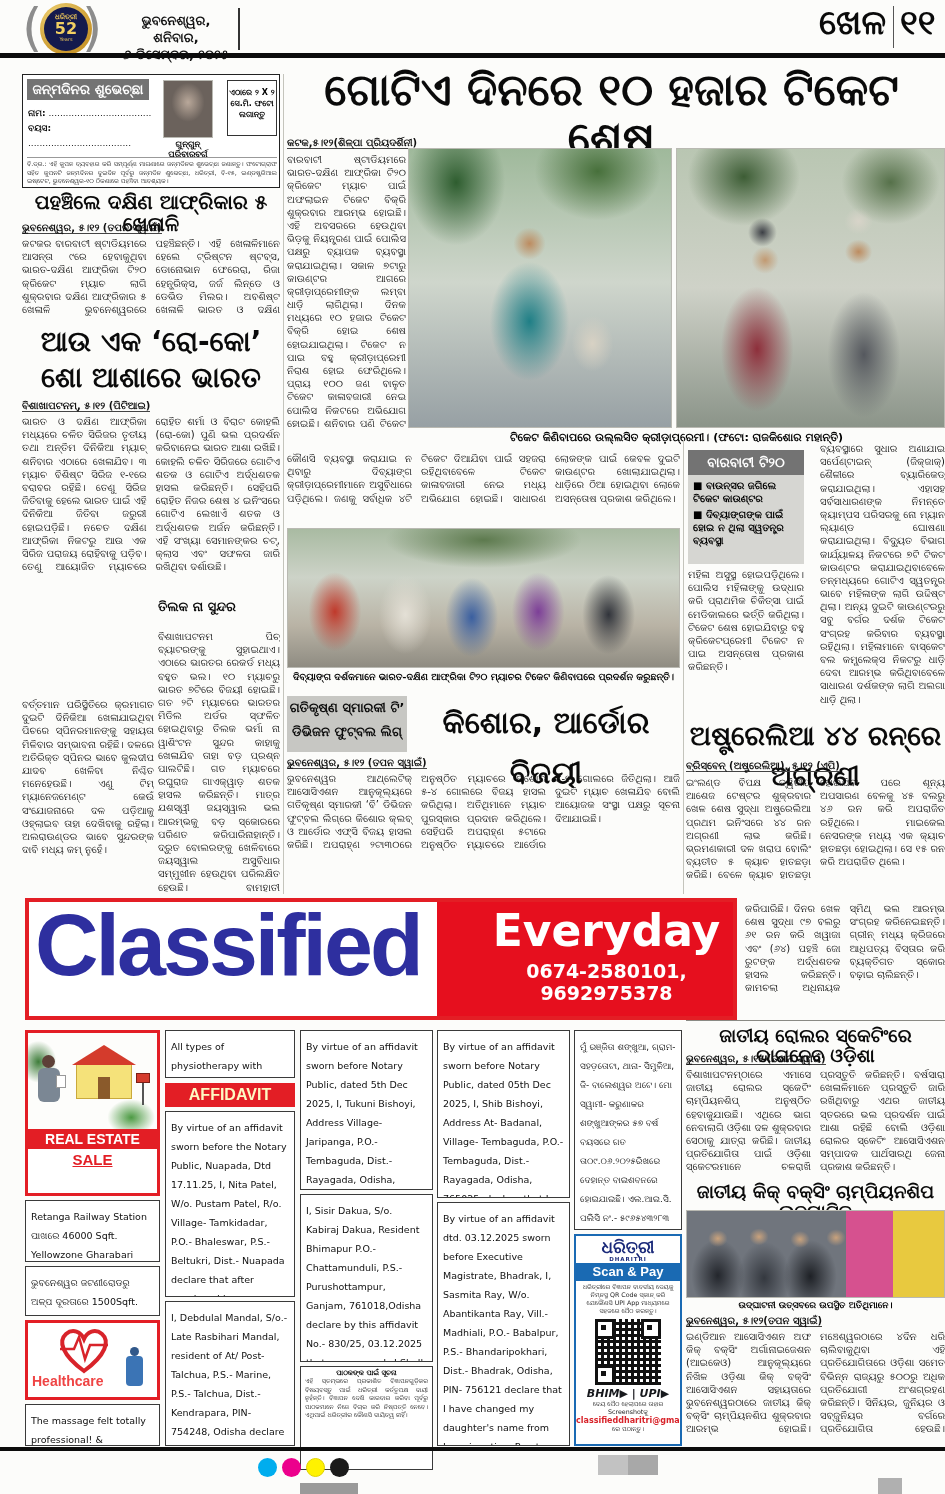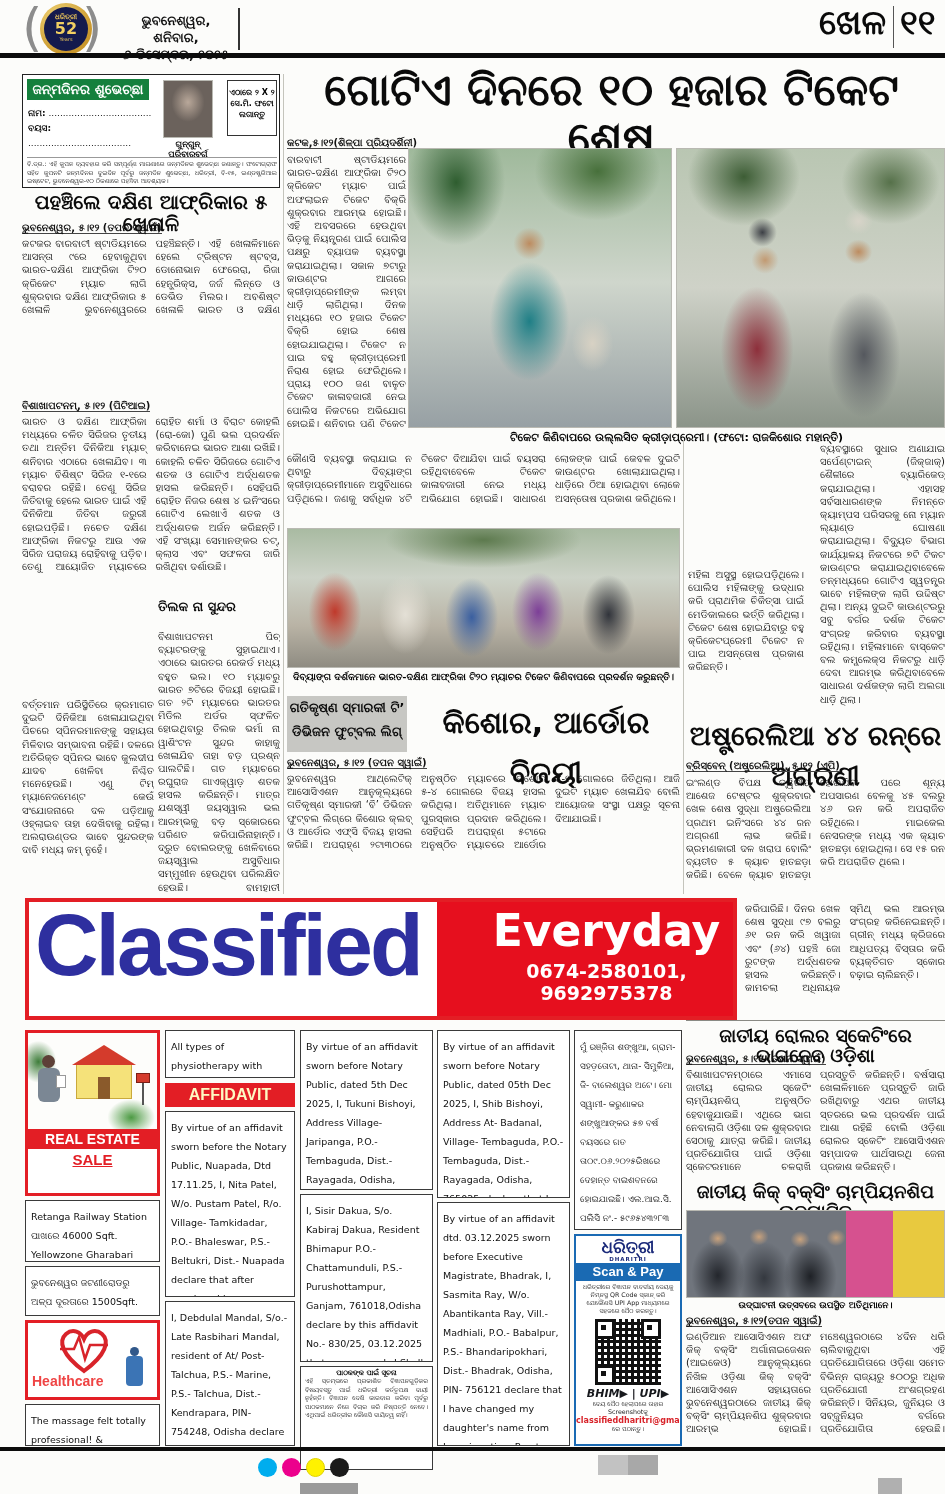--- a/index.html
+++ b/index.html
@@ -6,21 +6,21 @@
   #page{position:relative;width:945px;height:1494px;background:#fcfcfa;margin:0 auto;
         font-family:"DejaVu Sans","Liberation Sans",sans-serif;overflow:hidden;}
   .abs{position:absolute;box-sizing:border-box;}
   .hl{font-weight:bold;color:#0a0a0a;line-height:1.08;}
   .center{text-align:center;}
   .bodytxt{font-size:10px;line-height:1.32;text-align:justify;color:#141414;overflow:hidden;}
   .c2{column-count:2;column-gap:9px;}
   .c3{column-count:3;column-gap:9px;}
   .byline{font-size:10px;font-weight:bold;color:#111;}
   .byline span{border-bottom:1px solid #444;}
-  .blackbar{background:#15803d;color:#fff;font-weight:bold;display:flex;align-items:center;justify-content:center;}
+  .blackbar{background:#737373;color:#fff;font-weight:bold;display:flex;align-items:center;justify-content:center;}
   .photo{overflow:hidden;border:1px solid #b9b9b2;}
   .cap{font-weight:bold;text-align:center;color:#000;overflow:hidden;}
   .adbox{border:1px solid #3a3a3a;background:#fff;padding:4px 5px;overflow:hidden;}
   .adtxt{font-size:9.5px;line-height:1.28;text-align:justify;color:#101010;}
   .vrule{background:#c4c4bc;width:1px;}
   .hairline{background:#8a8a84;height:1px;}
   .dot{border-radius:50%;}
   .qr{background:
       repeating-linear-gradient(0deg,#111 0 3px,transparent 3px 6px),
       repeating-linear-gradient(90deg,#111 0 3px,transparent 3px 6px);
@@ -64,20 +64,24 @@
       <span>ପରିବାରବର୍ଗ</span>
     </div>
     <div class="abs center" style="left:204px;top:5px;width:50px;height:56px;border:1px solid #333;font-size:8px;font-weight:bold;padding-top:6px;line-height:11px;">ଏଠାରେ ୨ X ୨ ସେ.ମି. ଫଟୋ ଲଗାନ୍ତୁ</div>
     <div class="abs" style="left:4px;top:82px;width:250px;height:28px;font-size:6.3px;color:#222;line-height:8.5px;text-align:justify;border-top:1px solid #999;padding-top:2px;overflow:hidden;">ବି.ଦ୍ର.: ଏହି କୁପନ ବ୍ୟବହାର କରି ସମ୍ପୂର୍ଣ୍ଣ ମାଗଣାରେ ଜନ୍ମଦିନର ଶୁଭେଚ୍ଛା ଜଣାନ୍ତୁ। ଫଟୋଗ୍ରାଫ ସହିତ କୁପନଟି ଜନ୍ମଦିନର ଦୁଇଦିନ ପୂର୍ବରୁ ଜନ୍ମଦିନ ଶୁଭେଚ୍ଛା, ଧରିତ୍ରୀ, ବି-୧୫, ଇଣ୍ଡଷ୍ଟ୍ରିଆଲ ଇଷ୍ଟେଟ, ଭୁବନେଶ୍ୱର-୧୦ ଠିକଣାରେ ପହଞ୍ଚିବା ଆବଶ୍ୟକ।</div>
   </div>
 
   <div class="abs hl center" style="left:22px;top:192px;width:258px;height:27px;font-size:20px;">ପହଞ୍ଚିଲେ ଦକ୍ଷିଣ ଆଫ୍ରିକାର ୫ ଖେଳାଳି</div>
   <div class="abs byline" style="left:22px;top:222px;width:200px;"><span>ଭୁବନେଶ୍ୱର, ୫।୧୨ (ତପନ ସ୍ୱାଇଁ)</span></div>
   <div class="abs bodytxt c2" style="left:22px;top:237px;width:258px;height:85px;">କଟକର ବାରବାଟୀ ଷ୍ଟାଡିୟମରେ ଆସନ୍ତା ୯ରେ ହେବାକୁଥିବା ଭାରତ-ଦକ୍ଷିଣ ଆଫ୍ରିକା ଟି୨୦ କ୍ରିକେଟ ମ୍ୟାଚ ଲାଗି ଶୁକ୍ରବାର ଦକ୍ଷିଣ ଆଫ୍ରିକାର ୫ ଖେଳାଳି ଭୁବନେଶ୍ୱରରେ ପହଞ୍ଚିଛନ୍ତି। ଏହି ଖେଳାଳିମାନେ ହେଲେ ଟ୍ରିଷ୍ଟନ ଷ୍ଟବ୍ସ, ଡୋନୋଭାନ ଫେରେରା, ରିଜା ହେନ୍ଡ୍ରିକ୍ସ, ଜର୍ଜ ଲିନ୍ଡେ ଓ ଡେଭିଡ ମିଲର। ଅବଶିଷ୍ଟ ଖେଳାଳି ଭାରତ ଓ ଦକ୍ଷିଣ ଆଫ୍ରିକା ମଧ୍ୟରେ ବିଶାଖାପଟନମ୍‌ଠାରେ ଶନିବାର ହେବାକୁଥିବା ତୃତୀୟ ଦିନିକିଆ ପରେ ଭୁବନେଶ୍ୱର ଆସିବେ।</div>
 
+  <div class="abs hl center" style="left:22px;top:324px;width:258px;height:74px;font-size:28px;line-height:36px;">
+    <span>ଆଉ ଏକ ‘ରୋ-କୋ’</span><br>
+    <span>ଶୋ ଆଶାରେ ଭାରତ</span>
+  </div>
   <div class="abs byline" style="left:22px;top:400px;width:200px;"><span>ବିଶାଖାପଟନମ୍, ୫।୧୨ (ପିଟିଆଇ)</span></div>
   <div class="abs bodytxt c2" style="left:22px;top:415px;width:258px;height:184px;">ଭାରତ ଓ ଦକ୍ଷିଣ ଆଫ୍ରିକା ମଧ୍ୟରେ ଚଳିତ ସିରିଜର ତୃତୀୟ ତଥା ଅନ୍ତିମ ଦିନିକିଆ ମ୍ୟାଚ୍ ଶନିବାର ଏଠାରେ ଖେଳାଯିବ। ୩ ମ୍ୟାଚ ବିଶିଷ୍ଟ ସିରିଜ ୧-୧ରେ ବରାବର ରହିଛି। ତେଣୁ ସିରିଜ ଜିତିବାକୁ ହେଲେ ଭାରତ ପାଇଁ ଏହି ଦିନିକିଆ ଜିତିବା ଜରୁରୀ ହୋଇପଡ଼ିଛି। ନଚେତ ଦକ୍ଷିଣ ଆଫ୍ରିକା ନିକଟରୁ ଆଉ ଏକ ସିରିଜ ପରାଜୟ ରୋହିବାକୁ ପଡ଼ିବ। ତେଣୁ ଆୟୋଜିତ ମ୍ୟାଚରେ ରୋହିତ ଶର୍ମା ଓ ବିରାଟ କୋହଲି (ରୋ-କୋ) ପୁଣି ଭଲ ପ୍ରଦର୍ଶନ କରିବାନେଇ ଭାରତ ଆଶା ରଖିଛି। କୋହଲି ଚଳିତ ସିରିଜରେ ଗୋଟିଏ ଶତକ ଓ ଗୋଟିଏ ଅର୍ଦ୍ଧଶତକ ହାସଲ କରିଛନ୍ତି। ସେହିପରି ରୋହିତ ନିଜର ଶେଷ ୪ ଇନିଂସରେ ଗୋଟିଏ ଲେଖାଏଁ ଶତକ ଓ ଅର୍ଦ୍ଧଶତକ ଅର୍ଜନ କରିଛନ୍ତି। ଏହି ସଂଖ୍ୟା ସେମାନଙ୍କର ଚଟ୍, କ୍ଲାସ ଏବଂ ସଫଳତା ଜାରି ରଖିଥିବା ଦର୍ଶାଉଛି।</div>
 
   <div class="abs bodytxt" style="left:22px;top:698px;width:132px;height:196px;">ବର୍ତ୍ତମାନ ପରିସ୍ଥିତିରେ କ୍ରମାଗତ ଦୁଇଟି ଦିନିକିଆ ଖେଳାଯାଇଥିବା ପିଚରେ ସ୍ପିନରମାନଙ୍କୁ ସହାୟତା ମିଳିବାର ସମ୍ଭାବନା ରହିଛି। ଦଳରେ ଅତିରିକ୍ତ ସ୍ପିନର ଭାବେ କୁଲଦୀପ ଯାଦବ ଖେଳିବା ନିଶ୍ଚିତ ମନେହେଉଛି। ଏଣୁ ଟିମ୍ ମ୍ୟାନେଜମେଣ୍ଟ କେଉଁ ସଂଯୋଜନାରେ ଦଳ ପଡ଼ିଆକୁ ଓହ୍ଲାଇବ ତାହା ଦେଖିବାକୁ ରହିଲା। ଅଲରାଉଣ୍ଡର ଭାବେ ସୁନ୍ଦରଙ୍କ ଦାବି ମଧ୍ୟ କମ୍ ନୁହେଁ।</div>
 
   <div class="abs hl" style="left:158px;top:600px;width:122px;height:26px;font-size:13px;">ତିଲକ ନା ସୁନ୍ଦର</div>
   <div class="abs bodytxt" style="left:158px;top:630px;width:122px;height:264px;">ବିଶାଖାପଟନମ ପିଚ୍ ବ୍ୟାଟରଙ୍କୁ ସୁହାଇଥାଏ। ଏଠାରେ ଭାରତର ରେକର୍ଡ ମଧ୍ୟ ବହୁତ ଭଲ। ୧୦ ମ୍ୟାଚରୁ ଭାରତ ୭ଟିରେ ବିଜୟୀ ହୋଇଛି। ଗତ ୨ଟି ମ୍ୟାଚରେ ଭାରତର ମିଡିଲ ଅର୍ଡର ସ୍ଫଳିତ ହୋଇଥିବାରୁ ତିଲକ ଭର୍ମା ନା ୱାଶିଂଟନ ସୁନ୍ଦର କାହାକୁ ଖେଳାଯିବ ତାହା ବଡ଼ ପ୍ରଶ୍ନ ପାଲଟିଛି। ଗତ ମ୍ୟାଚରେ ରଘୁରାଜ ଗାଏକ୍ୱାଡ଼ ଶତକ ହାସଲ କରିଛନ୍ତି। ମାତ୍ର ଯଶସ୍ୱୀ ଜୟସ୍ୱାଲ ଭଲ ଆରମ୍ଭକୁ ବଡ଼ ସ୍କୋରରେ ପରିଣତ କରିପାରିନାହାନ୍ତି। ଦ୍ରୁତ ବୋଲରଙ୍କୁ ଖେଳିବାରେ ଜୟସ୍ୱାଲ ଅସୁବିଧାର ସମ୍ମୁଖୀନ ହେଉଥିବା ପରିଲକ୍ଷିତ ହେଉଛି। ବାମହାତୀ ବୋଲରମାନେ ତାଙ୍କୁ ୩୦ (ଟେଷ୍ଟରେ ୯, ଟି୨୦ରେ ୧୯ ଓ ଦିନିକିଆରେ ୨)ଥର ଆଉଟ କରିସାରିଛନ୍ତି।</div>
 
   <div class="abs vrule" style="left:283px;top:74px;height:820px;"></div>
 
@@ -97,21 +101,21 @@
       radial-gradient(70px 60px at 80% 12%, #56714a, transparent 70%),
       radial-gradient(24px 24px at 32% 30%, #3c3f45, transparent 60%),
       radial-gradient(22px 22px at 33% 40%, #c29a72, transparent 62%),
       radial-gradient(55px 95px at 30% 72%, #8e2f3b, transparent 66%),
       radial-gradient(24px 22px at 68% 26%, #d8d4c9, transparent 60%),
       radial-gradient(22px 20px at 68% 37%, #bd8c60, transparent 62%),
       radial-gradient(55px 95px at 70% 74%, #55585e, transparent 66%),
       linear-gradient(180deg,#b9c6b2 0%, #cfd2c8 50%, #8b9489 100%);"></div>
   <div class="abs cap" style="left:408px;top:431px;width:537px;height:17px;font-size:11px;">ଟିକେଟ କିଣିବାପରେ ଉଲ୍ଲସିତ କ୍ରୀଡ଼ାପ୍ରେମୀ। (ଫଟୋ: ରାଜକିଶୋର ମହାନ୍ତି)</div>
 
-  <div class="abs bodytxt c3" style="left:287px;top:452px;width:393px;height:73px;">କୌଣସି ବ୍ୟବସ୍ଥା କରାଯାଇ ନ ଥିବାରୁ ଦିବ୍ୟାଙ୍ଗ କ୍ରୀଡ଼ାପ୍ରେମୀମାନେ ଅସୁବିଧାରେ ପଡ଼ିଥିଲେ। ଜଣକୁ ସର୍ବାଧିକ ୪ଟି ଟିକେଟ ଦିଆଯିବା ପାଇଁ ବୟସରା ରହିଥିବାବେଳେ ଟିକେଟ କାଳାବଜାରୀ ନେଇ ମଧ୍ୟ ଅଭିଯୋଗ ହୋଇଛି। ସାଧାରଣ ଲୋକଙ୍କ ପାଇଁ କେବଳ ଦୁଇଟି କାଉଣ୍ଟର ଖୋଲାଯାଇଥିଲା। ଧାଡ଼ିରେ ଠିଆ ହୋଇଥିବା ଲୋକେ ଅସନ୍ତୋଷ ପ୍ରକାଶ କରିଥିଲେ।</div>
+  <div class="abs bodytxt c3" style="left:287px;top:452px;width:393px;height:73px;">କୌଣସି ବ୍ୟବସ୍ଥା କରାଯାଇ ନ ଥିବାରୁ ଦିବ୍ୟାଙ୍ଗ କ୍ରୀଡ଼ାପ୍ରେମୀମାନେ ଅସୁବିଧାରେ ପଡ଼ିଥିଲେ। ଜଣକୁ ସର୍ବାଧିକ ୪ଟି ଟିକେଟ ଦିଆଯିବା ପାଇଁ ସହଜରା ରହିଥିବାବେଳେ ଟିକେଟ କାଳାବଜାରୀ ନେଇ ମଧ୍ୟ ଅଭିଯୋଗ ହୋଇଛି। ସାଧାରଣ ଲୋକଙ୍କ ପାଇଁ କେବଳ ଦୁଇଟି କାଉଣ୍ଟର ଖୋଲାଯାଇଥିଲା। ଧାଡ଼ିରେ ଠିଆ ହୋଇଥିବା ଲୋକେ ଅସନ୍ତୋଷ ପ୍ରକାଶ କରିଥିଲେ।</div>
 
   <div class="abs photo" style="left:287px;top:528px;width:393px;height:140px;background:
       radial-gradient(40px 60px at 12% 60%, #c0392b, transparent 66%),
       radial-gradient(40px 60px at 30% 62%, #e4e0d6, transparent 66%),
       radial-gradient(40px 60px at 47% 64%, #3a5fa0, transparent 66%),
       radial-gradient(40px 60px at 64% 60%, #7d3f98, transparent 66%),
       radial-gradient(40px 60px at 82% 62%, #31343b, transparent 66%),
       radial-gradient(140px 40px at 50% 8%, #5d7a4e, transparent 70%),
       linear-gradient(180deg,#a9bba2 0%, #cdd3c8 35%, #b9b3a5 70%, #8f8c82 100%);"></div>
   <div class="abs cap" style="left:287px;top:671px;width:393px;height:14px;font-size:9.5px;">ଦିବ୍ୟାଙ୍ଗ ଦର୍ଶକମାନେ ଭାରତ-ଦକ୍ଷିଣ ଆଫ୍ରିକା ଟି୨୦ ମ୍ୟାଚର ଟିକେଟ କିଣିବାପରେ ପ୍ରଦର୍ଶନ କରୁଛନ୍ତି।</div>
@@ -119,20 +123,27 @@
   <div class="abs center" style="left:287px;top:696px;width:120px;height:56px;background:#c7c7c3;font-weight:bold;font-size:13px;line-height:24px;color:#0a0a0a;">
     <span>ଗତିକୃଷ୍ଣ ସ୍ମାରକୀ ଟି’</span><br>
     <span>ଡିଭିଜନ ଫୁଟ୍‌ବଲ ଲିଗ୍</span>
   </div>
   <div class="abs hl center" style="left:412px;top:698px;width:268px;height:52px;font-size:30px;line-height:50px;">କିଶୋର, ଆର୍ଡୋର ବିଜୟୀ</div>
   <div class="abs byline" style="left:287px;top:757px;width:220px;"><span>ଭୁବନେଶ୍ୱର, ୫।୧୨ (ତପନ ସ୍ୱାଇଁ)</span></div>
   <div class="abs bodytxt c3" style="left:287px;top:772px;width:393px;height:122px;">ଭୁବନେଶ୍ୱର ଆଥ୍‌ଲେଟିକ୍ ଆସୋସିଏଶନ ଆନୁକୂଲ୍ୟରେ ଗତିକୃଷ୍ଣ ସ୍ମାରକୀ ‘ବି’ ଡିଭିଜନ ଫୁଟ୍‌ବଲ ଲିଗ୍‌ରେ କିଶୋର କ୍ଲବ୍ ଓ ଆର୍ଡୋର ଏଫ୍‌ସି ବିଜୟ ହାସଲ କରିଛି। ଅପରାହ୍ଣ ୨ଟା୩୦ରେ ଅନୁଷ୍ଠିତ ମ୍ୟାଚରେ କିଶୋର ୫-୪ ଗୋଲରେ ବିଜୟ ହାସଲ କରିଥିଲା। ଅତିଥିମାନେ ମ୍ୟାଚ ପୁରସ୍କାର ପ୍ରଦାନ କରିଥିଲେ। ସେହିପରି ଅପରାହ୍ଣ ୫ଟାରେ ଅନୁଷ୍ଠିତ ମ୍ୟାଚରେ ଆର୍ଡୋର ୪-୧ ଗୋଲରେ ଜିତିଥିଲା। ଆଜି ଦୁଇଟି ମ୍ୟାଚ ଖେଳାଯିବ ବୋଲି ଆୟୋଜକ ସଂସ୍ଥା ପକ୍ଷରୁ ସୂଚନା ଦିଆଯାଇଛି।</div>
 
   <div class="abs vrule" style="left:683px;top:440px;height:454px;"></div>
 
+  <div class="abs" style="left:688px;top:450px;width:116px;height:114px;background:#d6d6d2;">
+    <div class="blackbar" style="width:116px;height:25px;font-size:13.5px;">ବାରବାଟୀ ଟି୨୦</div>
+    <div style="padding:4px 5px;font-size:10px;font-weight:bold;line-height:13px;">
+      <div>■ <span>ବାଉନ୍ସର ଜଗିଲେ ଟିକେଟ କାଉଣ୍ଟର</span></div>
+      <div style="margin-top:3px;">■ <span>ଦିବ୍ୟାଙ୍ଗଙ୍କ ପାଇଁ ହୋଇ ନ ଥିଲା ସ୍ୱତନ୍ତ୍ର ବ୍ୟବସ୍ଥା</span></div>
+    </div>
+  </div>
   <div class="abs bodytxt" style="left:688px;top:568px;width:116px;height:146px;">ମହିଳା ଅସୁସ୍ଥ ହୋଇପଡ଼ିଥିଲେ। ପୋଲିସ ମହିଳାଙ୍କୁ ଉଦ୍ଧାର କରି ପ୍ରାଥମିକ ଚିକିତ୍ସା ପାଇଁ ମେଡିକାଲରେ ଭର୍ତ୍ତି କରିଥିଲା। ଟିକେଟ ଶେଷ ହୋଇଯିବାରୁ ବହୁ କ୍ରିକେଟପ୍ରେମୀ ଟିକେଟ ନ ପାଇ ଅସନ୍ତୋଷ ପ୍ରକାଶ କରିଛନ୍ତି।</div>
   <div class="abs bodytxt" style="left:820px;top:442px;width:125px;height:272px;">ବ୍ୟବସ୍ଥାରେ ସୁଧାର ଅଣାଯାଇ ସର୍ପେଣ୍ଟାଇନ୍ (ଜିକ୍‌ଜାକ୍) ଶୈଳୀରେ ବ୍ୟାରିକେଡ୍ କରାଯାଇଥିଲା। ଏହାସହ ସର୍ବସାଧାରଣଙ୍କ ନିମନ୍ତେ କ୍ୟାମ୍ପସ ପରିସରକୁ ନୋ ମ୍ୟାନ ଲ୍ୟାଣ୍ଡ ଘୋଷଣା କରାଯାଇଥିଲା। ବିଦ୍ୟୁତ ବିଭାଗ କାର୍ଯ୍ୟାଳୟ ନିକଟରେ ୭ଟି ଟିକଟ କାଉଣ୍ଟର କରାଯାଇଥିବାବେଳେ ତନ୍ମଧ୍ୟରେ ଗୋଟିଏ ସ୍ୱତନ୍ତ୍ର ଭାବେ ମହିଳାଙ୍କ ଲାଗି ଉଦ୍ଦିଷ୍ଟ ଥିଲା। ଅନ୍ୟ ଦୁଇଟି କାଉଣ୍ଟରରୁ ସବୁ ବର୍ଗର ଦର୍ଶକ ଟିକେଟ ସଂଗ୍ରହ କରିବାର ବ୍ୟବସ୍ଥା ରହିଥିଲା। ମହିଳାମାନେ ବାସ୍କେଟ ବଲ କମ୍ପ୍ଲେକ୍ସ ନିକଟରୁ ଧାଡ଼ି ଦେବା ଆରମ୍ଭ କରିଥିବାବେଳେ ସାଧାରଣ ଦର୍ଶକଙ୍କ ଲାଗି ଅଲଗା ଧାଡ଼ି ଥିଲା।</div>
 
   <div class="abs hl center" style="left:686px;top:716px;width:259px;height:40px;font-size:27px;line-height:40px;">ଅଷ୍ଟ୍ରେଲିଆ ୪୪ ରନ୍‌ରେ ଅଗ୍ରଣୀ</div>
   <div class="abs byline" style="left:686px;top:760px;width:250px;"><span>ବ୍ରିସ୍‌ବେନ୍ (ଅଷ୍ଟ୍ରେଲିଆ), ୫।୧୨ (ଏପି)</span></div>
   <div class="abs bodytxt c2" style="left:686px;top:776px;width:259px;height:118px;">ଇଂଲଣ୍ଡ ବିପକ୍ଷ ଦ୍ୱିତୀୟ ଆଶେଜ ଟେଷ୍ଟର ଶୁକ୍ରବାର ଖେଳ ଶେଷ ସୁଦ୍ଧା ଅଷ୍ଟ୍ରେଲିଆ ପ୍ରଥମ ଇନିଂସରେ ୪୪ ରନ ଅଗ୍ରଣୀ ଲାଭ କରିଛି। ଭ୍ରମଣକାରୀ ଦଳ ଖରାପ ବୋଲିଂ ବ୍ୟତୀତ ୫ କ୍ୟାଚ ହାତଛଡ଼ା କରିଛି। ବେଳେ କ୍ୟାଚ ହାତଛଡ଼ା ହୋଇଯିବା ପରେ ଶୂନ୍ୟ ଅପସାରଣ ବେଳକୁ ୪୫ ବଲରୁ ୪୬ ରନ କରି ଅପରାଜିତ ରହିଥିଲେ। ମାଇକେଲ ନେସରଙ୍କ ମଧ୍ୟ ଏକ କ୍ୟାଚ ହାତଛଡ଼ା ହୋଇଥିଲା। ସେ ୧୫ ରନ କରି ଅପରାଜିତ ଥିଲେ।</div>
   <div class="abs bodytxt c2" style="left:745px;top:902px;width:200px;height:112px;">କରିପାରିଛି। ଦିନର ଖେଳ ଶେଷ ସୁଦ୍ଧା ୯୭ ବଲରୁ ୬୧ ରନ କରି ଖୱାଜା ଏବଂ (୬୪) ପହଞ୍ଚି ଜୋ ରୁଟଙ୍କ ଅର୍ଦ୍ଧଶତକ ହାସଲ କରିଛନ୍ତି। କାମଚଲା ଅଧିନାୟକ ସ୍ମିଥ୍ ଭଲ ଆରମ୍ଭ ସଂଗ୍ରହ କରିନେଇଛନ୍ତି। ଗ୍ରୀନ୍ ମଧ୍ୟ କ୍ରିଜରେ ଆଧିପତ୍ୟ ବିସ୍ତାର କରି ବ୍ୟକ୍ତିଗତ ସ୍କୋର ବଢ଼ାଇ ଚାଲିଛନ୍ତି।</div>
 
   <div class="abs" style="left:25px;top:898px;width:712px;height:122px;border:4px solid #e31e25;background:#fff;">
     <div class="abs" style="left:6px;top:-8px;width:408px;height:118px;color:#2e2f9f;font-weight:bold;font-size:88px;letter-spacing:-3px;font-family:'Liberation Sans',sans-serif;">Classified</div>

